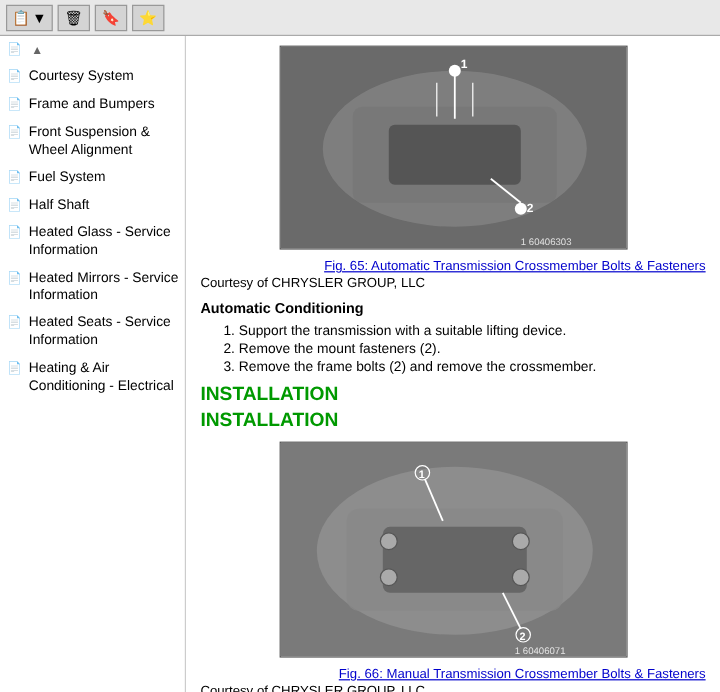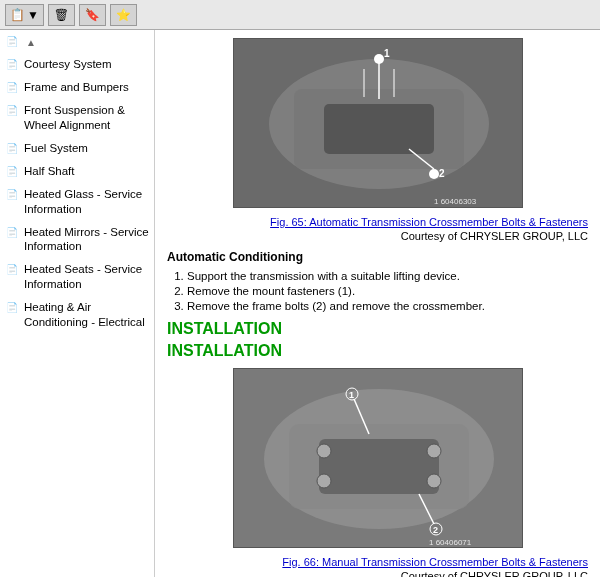--- a/index.html
+++ b/index.html
@@ -116,29 +116,28 @@
       color: #0000cc;
       text-decoration: underline;
       cursor: pointer;
       margin-bottom: 2px;
       text-align: right;
     }
     .fig-credit {
       font-size: 11px;
       color: #000;
       margin-bottom: 8px;
-      text-align: right;
     }
     .section-title {
       font-weight: bold;
       font-size: 12px;
       margin-bottom: 6px;
     }
     .step-list {
-      margin-left: 20px;
+      margin-left: 32px;
       margin-bottom: 8px;
     }
     .step-list li {
       margin-bottom: 3px;
       font-size: 11.5px;
     }
     .install-header {
       color: #009900;
       font-weight: bold;
       font-size: 16px;
@@ -249,21 +248,21 @@
       </svg>
     </div>
 
     <div class="fig-caption">Fig. 65: Automatic Transmission Crossmember Bolts &amp; Fasteners</div>
     <div class="fig-credit">Courtesy of CHRYSLER GROUP, LLC</div>
 
     <div class="section-title">Automatic Conditioning</div>
 
     <ol class="step-list">
       <li>Support the transmission with a suitable lifting device.</li>
-      <li>Remove the mount fasteners (1).</li>
+      <li>Remove the mount fasteners (2).</li>
       <li>Remove the frame bolts (2) and remove the crossmember.</li>
     </ol>
 
     <div class="install-header">INSTALLATION</div>
     <div class="install-header" style="color:#009900; margin-bottom:8px;">INSTALLATION</div>
 
     <div class="figure-container">
       <svg width="290" height="180" style="border:1px solid #555; display:block; margin: 0 auto;">
         <rect width="290" height="180" fill="#7a7a7a"></rect>
         <ellipse cx="145" cy="90" rx="115" ry="70" fill="#999" opacity="0.6"></ellipse>

